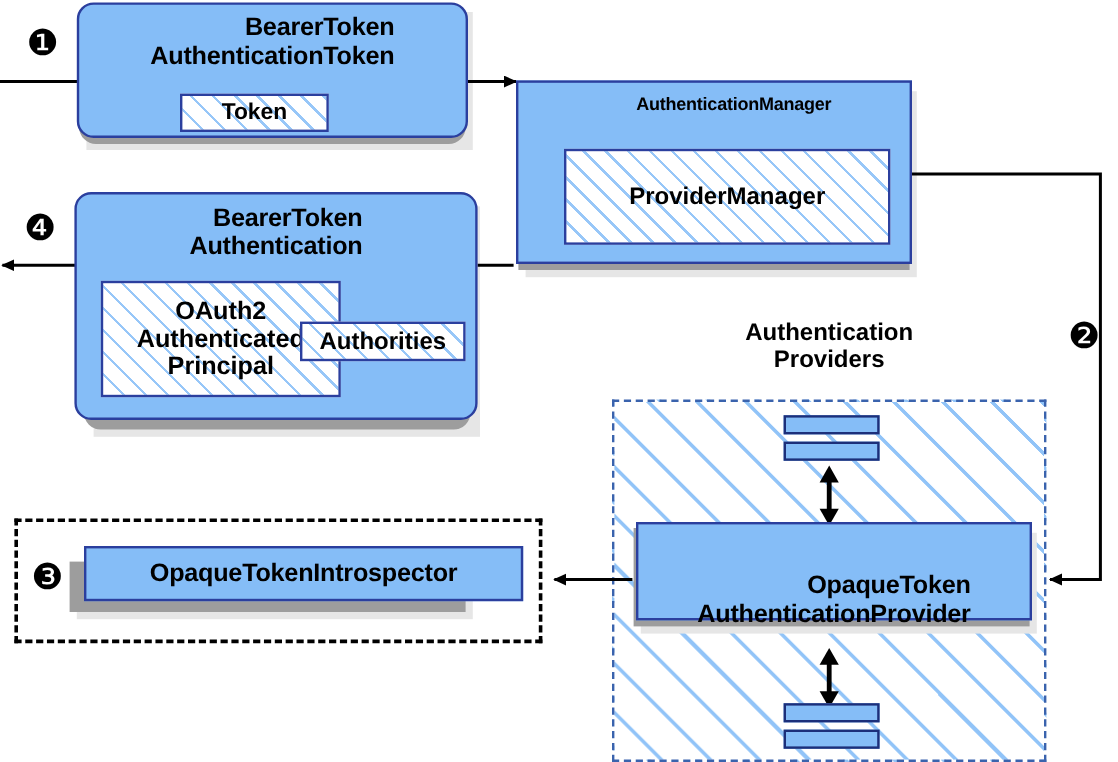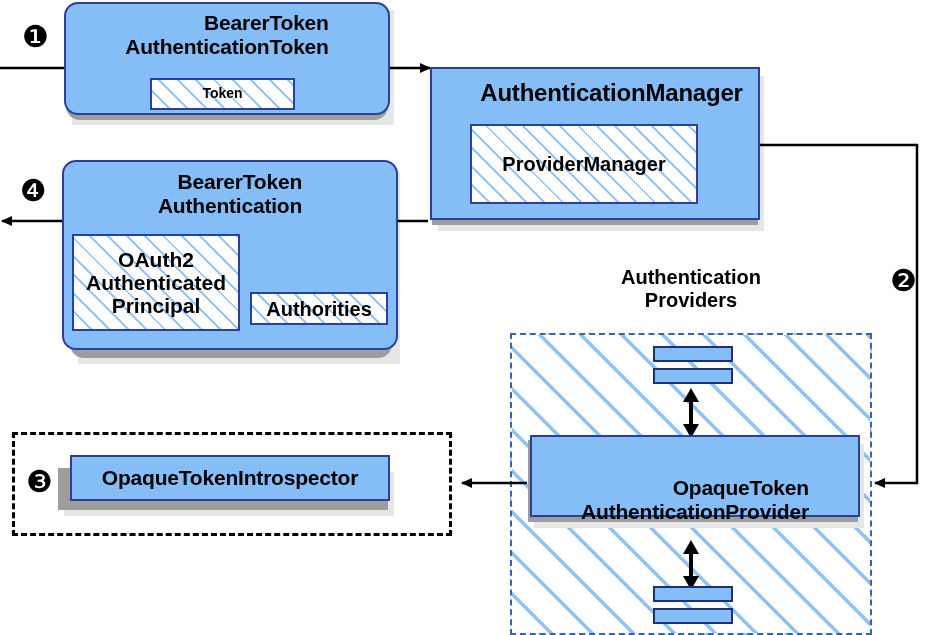--- a/index.html
+++ b/index.html
@@ -173,43 +173,43 @@
 
   <div class="abs plain-label" style="left:556px; top:266px; width:270px; font-size:20px;">Authentication
 Providers</div>
 
   <div class="abs shadow2 rounded" style="left:72px; top:10px; width:322px; height:115px;"></div>
   <div class="abs shadow rounded" style="left:66px; top:7px; width:322px; height:113px;"></div>
   <div class="abs node rounded" style="left:64px; top:2px; width:326px; height:113px; padding-top:7px;">
     <div class="node-title" style="font-size:21px;">BearerToken
 AuthenticationToken</div>
   </div>
-  <div class="abs hatch-box" style="left:150px; top:78px; width:145px; height:32px; font-size:14px;">Token</div>
+  <div class="abs hatch-box" style="left:150px; top:78px; width:124px; height:32px; font-size:19px;">Token</div>
 
   <div class="abs shadow2" style="left:438px; top:76px; width:326px; height:155px;"></div>
   <div class="abs shadow" style="left:432px; top:72px; width:326px; height:153px;"></div>
   <div class="abs node" style="left:430px; top:67px; width:330px; height:153px; padding-top:10px;">
-    <div class="node-title" style="font-size:24px;margin-left:33px;">AuthenticationManager</div>
-  </div>
-  <div class="abs hatch-box" style="left:470px; top:124px; width:228px; height:80px; font-size:20px;">ProviderManager</div>
+    <div class="node-title" style="font-size:15px;margin-left:33px;">AuthenticationManager</div>
+  </div>
+  <div class="abs hatch-box" style="left:470px; top:124px; width:272px; height:80px; font-size:20px;">ProviderManager</div>
 
   <div class="abs shadow2 rounded" style="left:78px; top:172px; width:322px; height:192px;"></div>
   <div class="abs shadow rounded" style="left:70px; top:168px; width:322px; height:190px;"></div>
   <div class="abs node rounded" style="left:62px; top:160px; width:336px; height:190px; padding-top:8px;">
     <div class="node-title" style="font-size:21px;">BearerToken
 Authentication</div>
   </div>
-  <div class="abs hatch-box" style="left:72px; top:234px; width:168px; height:97px; font-size:21px;">OAuth2
+  <div class="abs hatch-box" style="left:84px; top:234px; width:200px; height:97px; font-size:21px;">OAuth2
 Authenticated
 Principal</div>
-  <div class="abs hatch-box" style="left:250px; top:268px; width:138px; height:33px; font-size:20px;margin-top:24px;">Authorities</div>
+  <div class="abs hatch-box" style="left:250px; top:268px; width:138px; height:33px; font-size:20px;">Authorities</div>
 
   <div class="abs shadow2" style="left:64px; top:472px; width:330px; height:44px;"></div>
   <div class="abs shadow" style="left:58px; top:468px; width:330px; height:42px;"></div>
-  <div class="abs node" style="left:70px; top:455px; width:320px; height:46px; justify-content:center;">
+  <div class="abs node" style="left:70px; top:455px; width:366px; height:46px; justify-content:center;">
     <div class="node-title" style="font-size:21px;">OpaqueTokenIntrospector</div>
   </div>
 
   <div class="abs shadow2" style="left:534px; top:444px; width:330px; height:84px;"></div>
   <div class="abs shadow" style="left:528px; top:440px; width:330px; height:82px;"></div>
   <div class="abs node" style="left:530px; top:435px; width:330px; height:82px; justify-content:center;">
     <div class="node-title" style="font-size:21px;margin-top:48px;">OpaqueToken
 AuthenticationProvider</div>
   </div>
 

